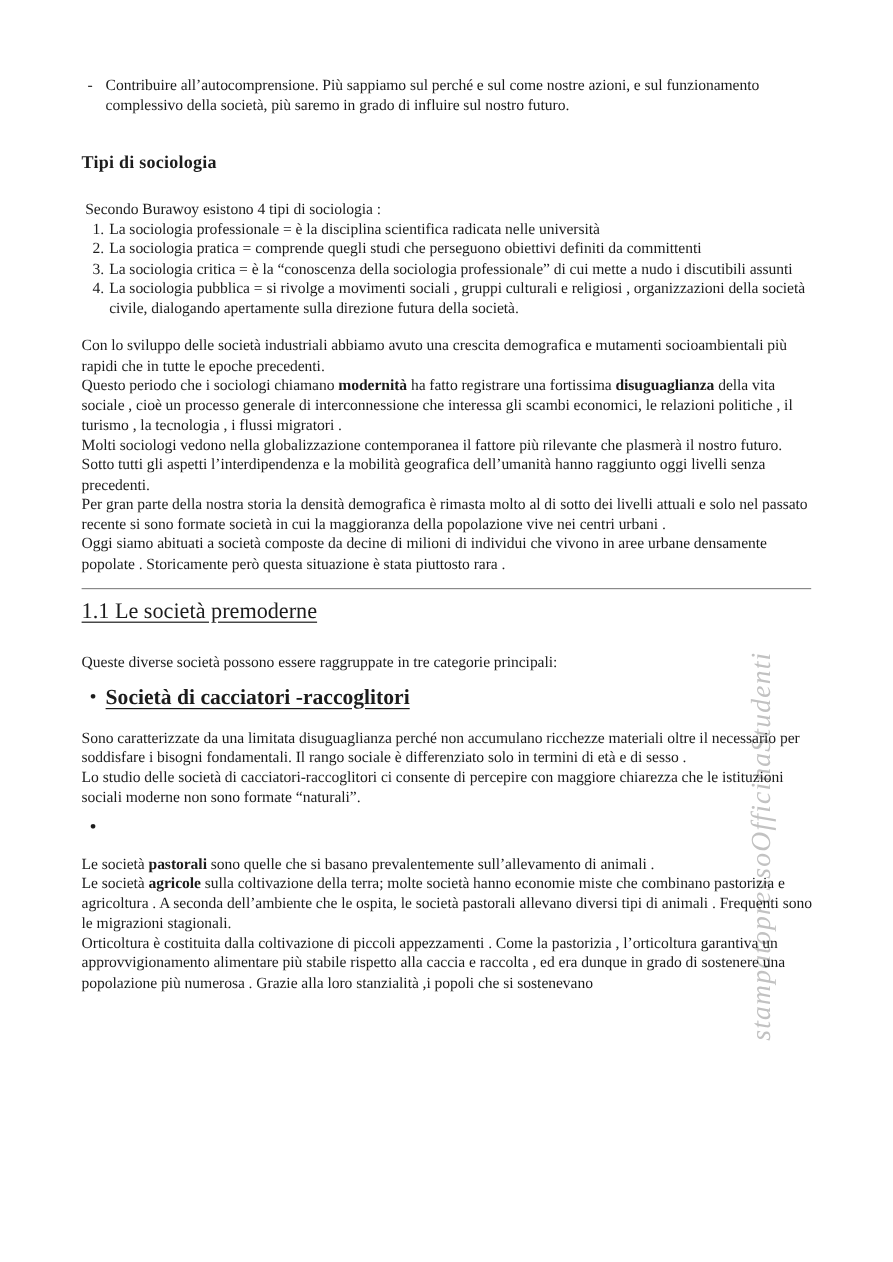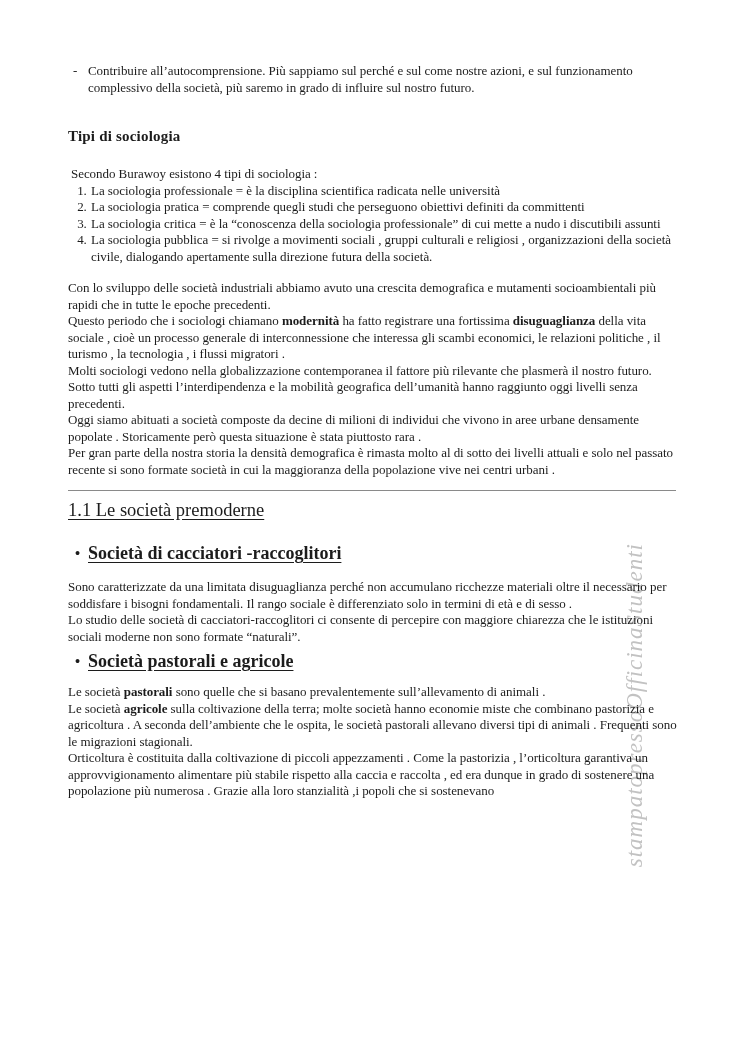--- a/index.html
+++ b/index.html
@@ -74,44 +74,44 @@
       <li>La sociologia critica = è la “conoscenza della sociologia professionale” di cui mette a nudo i discutibili assunti</li>
       <li>La sociologia pubblica = si rivolge a movimenti sociali , gruppi culturali e religiosi , organizzazioni della società civile, dialogando apertamente sulla direzione futura della società.</li>
     </ol>
 
 
     <div class="para-block-1">
       <p><span>Con lo sviluppo delle società industriali abbiamo avuto una crescita demografica e mutamenti socioambientali  più rapidi che in tutte le epoche precedenti.</span></p>
       <p><span>Questo periodo che i sociologi chiamano </span><b>modernità</b><span> ha fatto registrare una fortissima </span><b>disuguaglianza</b><span> della vita sociale , cioè un processo generale di interconnessione che interessa gli scambi economici, le relazioni politiche , il turismo , la tecnologia , i flussi migratori .</span></p>
       <p><span>Molti sociologi vedono nella globalizzazione contemporanea il fattore più rilevante che plasmerà il nostro futuro.</span></p>
       <p><span>Sotto tutti gli aspetti l’interdipendenza e la mobilità geografica dell’umanità hanno raggiunto oggi livelli senza precedenti.</span></p>
+      <p><span>Per gran parte della nostra storia la densità demografica è rimasta molto al di sotto dei livelli attuali e solo nel passato recente si sono formate società in cui la maggioranza della popolazione vive nei centri urbani .</span></p>
       <p><span>Oggi siamo abituati a società composte da decine di milioni di individui che vivono in aree urbane densamente popolate . Storicamente però questa situazione è stata piuttosto rara .</span></p>
-      <p><span>Per gran parte della nostra storia la densità demografica è rimasta molto al di sotto dei livelli attuali e solo nel passato recente si sono formate società in cui la maggioranza della popolazione vive nei centri urbani .</span></p>
     </div>
 
     <div class="rule"></div>
 
     <h2 class="section-title">1.1 Le società premoderne</h2>
 
     <div class="para-block-2">
+      <p><span>Queste diverse società possono essere raggruppate in tre categorie principali:</span></p>
     </div>
 
     <div class="bullet-heading">
       <span class="bullet">•</span>
       <span class="bh-text">Società di cacciatori -raccoglitori</span>
     </div>
 
     <div class="para-block-3">
       <p><span>Sono caratterizzate da una limitata disuguaglianza perché non accumulano ricchezze materiali oltre il necessario per soddisfare i bisogni fondamentali. Il rango sociale è differenziato solo in termini di età e di sesso .</span></p>
       <p><span>Lo studio delle società di cacciatori-raccoglitori ci consente di percepire con maggiore chiarezza che le istituzioni sociali moderne non sono formate “naturali”.</span></p>
     </div>
 
     <div class="bullet-heading bh2">
       <span class="bullet">•</span>
-      <span class="bh-text">Società pastorali e agricole</span>
     </div>
 
     <div class="para-block-4">
       <p><span>Le società </span><b>pastorali</b><span> sono quelle che si basano prevalentemente sull’allevamento di animali .</span></p>
       <p><span>Le società </span><b>agricole</b><span> sulla coltivazione della terra; molte società hanno economie miste che combinano pastorizia e agricoltura . A seconda dell’ambiente che le ospita, le società pastorali allevano diversi tipi di animali . Frequenti sono le migrazioni stagionali.</span></p>
       <p><span> Orticoltura  è costituita dalla coltivazione di piccoli appezzamenti . Come la pastorizia , l’orticoltura garantiva un approvvigionamento alimentare più stabile rispetto alla caccia e raccolta , ed era dunque in grado di sostenere una popolazione più numerosa . Grazie alla loro stanzialità ,i popoli che si sostenevano</span></p>
     </div>
 
   </div>
 </div>

